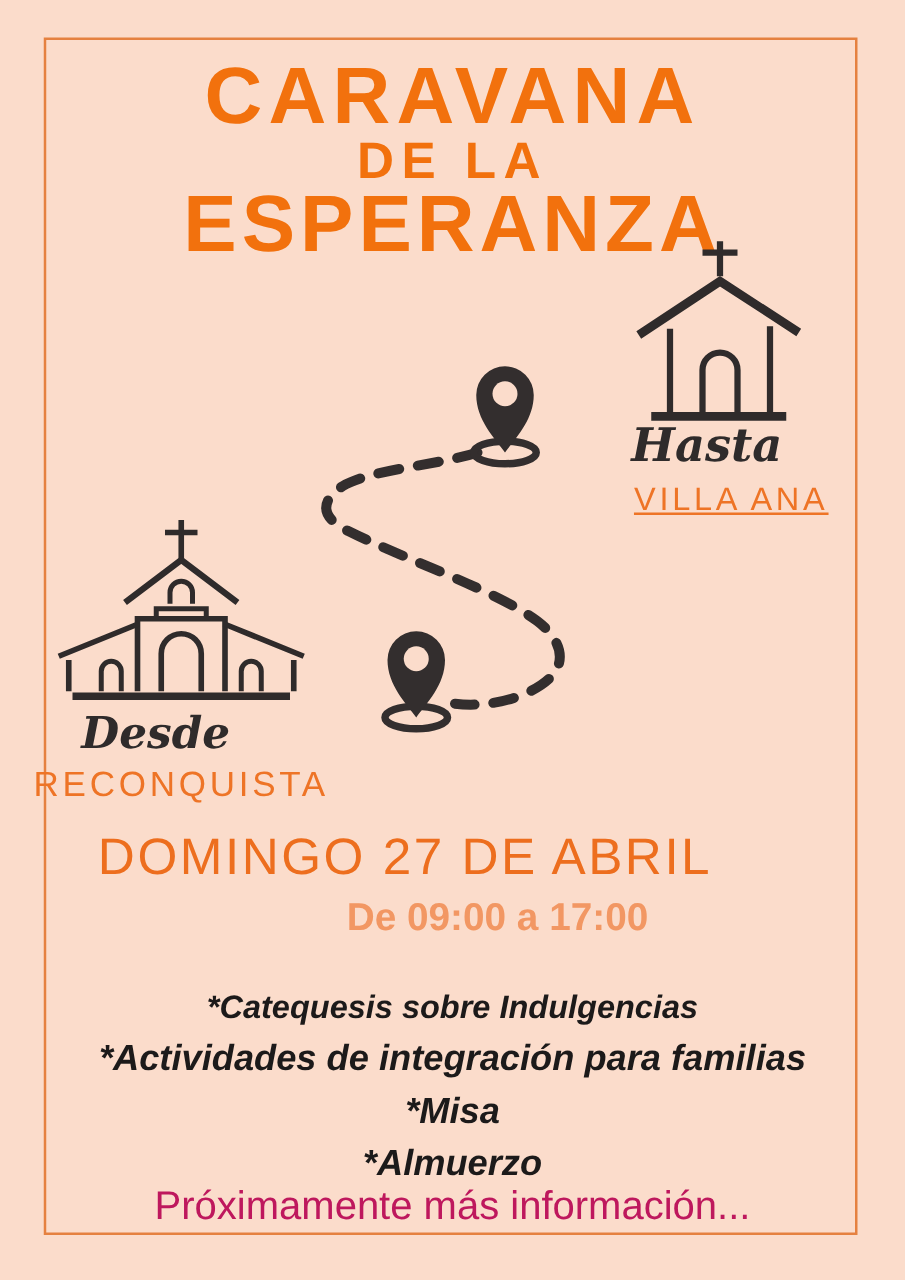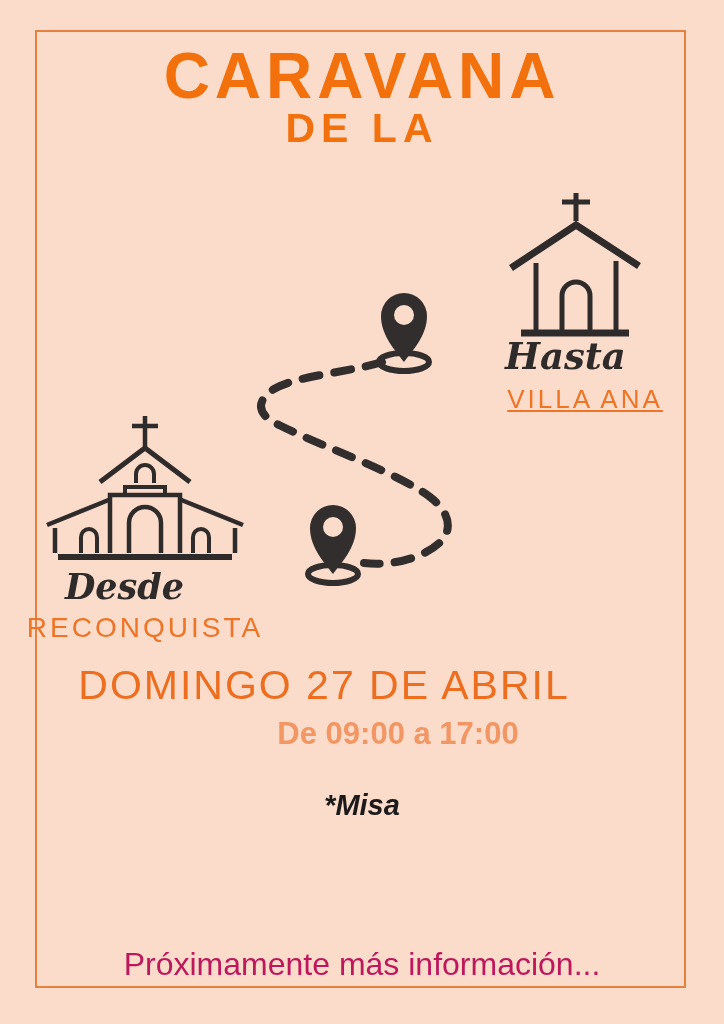--- a/index.html
+++ b/index.html
@@ -97,20 +97,21 @@
 </head>
 <body>
 
 <div class="poster">
 
   <div class="frame"></div>
 
   <h1 class="title">
     <span class="t1">CARAVANA</span>
     <span class="t2">DE LA</span>
+    <span class="t3">ESPERANZA</span>
   </h1>
 
   <div class="church church-dest">
     <svg width="136" height="152" viewBox="0 0 136 152">
       <path d="M70,3 V31 M56,12 H84" stroke-width="5"></path>
       <path d="M5,78 L70,35 L133,76" stroke-width="7"></path>
       <path d="M30,73 V141 M110,71 V141" stroke-width="5"></path>
       <path d="M56,141 V106 A14,14 0 0 1 84,106 V141" stroke-width="5"></path>
       <path d="M15,143 H123" stroke-width="7"></path>
     </svg>
@@ -148,18 +149,21 @@
       <path d="M13,145 H187" stroke-width="6"></path>
     </svg>
   </div>
   <div class="script-label desde">Desde</div>
   <div class="place-name recon">RECONQUISTA</div>
 
   <div class="date">DOMINGO 27 DE ABRIL</div>
   <div class="time">De 09:00 a 17:00</div>
 
   <div class="activities">
+    <div class="act act-0">*Catequesis sobre Indulgencias</div>
+    <div class="act act-1">*Actividades de integración para familias</div>
     <div class="act act-2">*Misa</div>
+    <div class="act act-3">*Almuerzo</div>
   </div>
 
   <div class="footer">Próximamente más información...</div>
 
 </div>
 
 </body></html>

